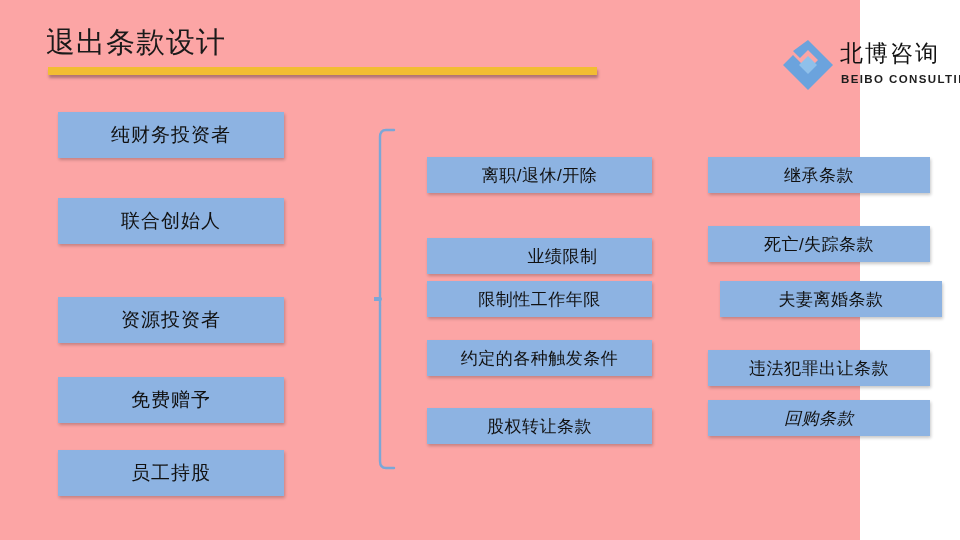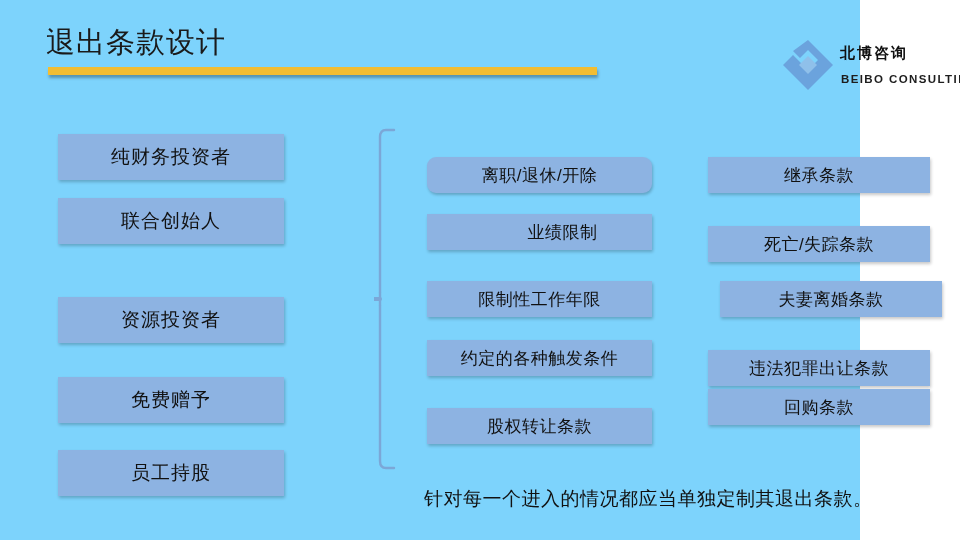--- a/index.html
+++ b/index.html
@@ -14,21 +14,21 @@
     background: #ffffff;
     font-family: "Liberation Sans", "DejaVu Sans", sans-serif;
     position: relative;
   }
 
   .slide {
     position: absolute;
     inset: 0;
     width: 860px;
     height: 540px;
-    background: #7dd3fc;
+    background: #fca5a5;
   }
 
   
   .title {
     position: absolute;
     left: 46px;
     top: 22px;
     font-size: 29px;
     line-height: 40px;
     color: #1a1a1a;
@@ -59,23 +59,23 @@
     position: absolute;
     left: 2px;
     top: 3px;
     width: 56px;
     height: 56px;
   }
   .logo-text-cn {
     position: absolute;
     left: 62px;
     top: 5px;
-    font-size: 15px;
+    font-size: 23px;
     line-height: 28px;
-    font-weight: 700;
+    font-weight: 400;
     color: #101010;
     letter-spacing: 2px;
     font-family: "DejaVu Serif", "Liberation Serif", serif;
     white-space: nowrap;
   }
   .logo-text-en {
     position: absolute;
     left: 63px;
     top: 38px;
     font-size: 11.5px;
@@ -99,51 +99,51 @@
     box-shadow: 1px 2px 3px rgba(0,0,0,0.22);
   }
 
   .col-left .box {
     left: 58px;
     width: 226px;
     height: 46px;
     font-size: 19px;
     letter-spacing: 1px;
   }
-  .col-left .box:nth-of-type(1) { top: 134px; }
+  .col-left .box:nth-of-type(1) { top: 112px; }
   .col-left .box:nth-of-type(2) { top: 198px; text-align: center; }
   .col-left .box:nth-of-type(3) { top: 297px; text-align: center; }
   .col-left .box:nth-of-type(4) { top: 377px; }
   .col-left .box:nth-of-type(5) { top: 450px; }
 
   .col-mid .box {
     left: 427px;
     width: 225px;
     height: 36px;
     font-size: 17px;
     letter-spacing: 0.5px;
   }
-  .col-mid .box:nth-of-type(1) { top: 157px; border-radius: 9px; }
-  .col-mid .box:nth-of-type(2) { top: 214px; padding-left: 46px; }
+  .col-mid .box:nth-of-type(1) { top: 157px; }
+  .col-mid .box:nth-of-type(2) { top: 238px; padding-left: 46px; }
   .col-mid .box:nth-of-type(3) { top: 281px; }
   .col-mid .box:nth-of-type(4) { top: 340px; }
   .col-mid .box:nth-of-type(5) { top: 408px; }
 
   .col-right .box {
     left: 708px;
     width: 222px;
     height: 36px;
     font-size: 17px;
     letter-spacing: 0.5px;
   }
   .col-right .box:nth-of-type(1) { top: 157px; }
   .col-right .box:nth-of-type(2) { top: 226px; }
   .col-right .box:nth-of-type(3) { top: 281px; margin-left: 12px; }
   .col-right .box:nth-of-type(4) { top: 350px; }
-  .col-right .box:nth-of-type(5) { top: 389px; }
+  .col-right .box:nth-of-type(5) { top: 400px; font-style: italic; }
 
   
   .bracket {
     position: absolute;
     left: 374px;
     top: 128px;
     width: 24px;
     height: 342px;
   }
 
@@ -199,15 +199,14 @@
   </div>
 
   <div class="col-right">
     <div class="box">继承条款</div>
     <div class="box">死亡/失踪条款</div>
     <div class="box">夫妻离婚条款</div>
     <div class="box">违法犯罪出让条款</div>
     <div class="box">回购条款</div>
   </div>
 
-  <div class="caption">针对每一个进入的情况都应当单独定制其退出条款。</div>
 
 </div>
 
 </body></html>

